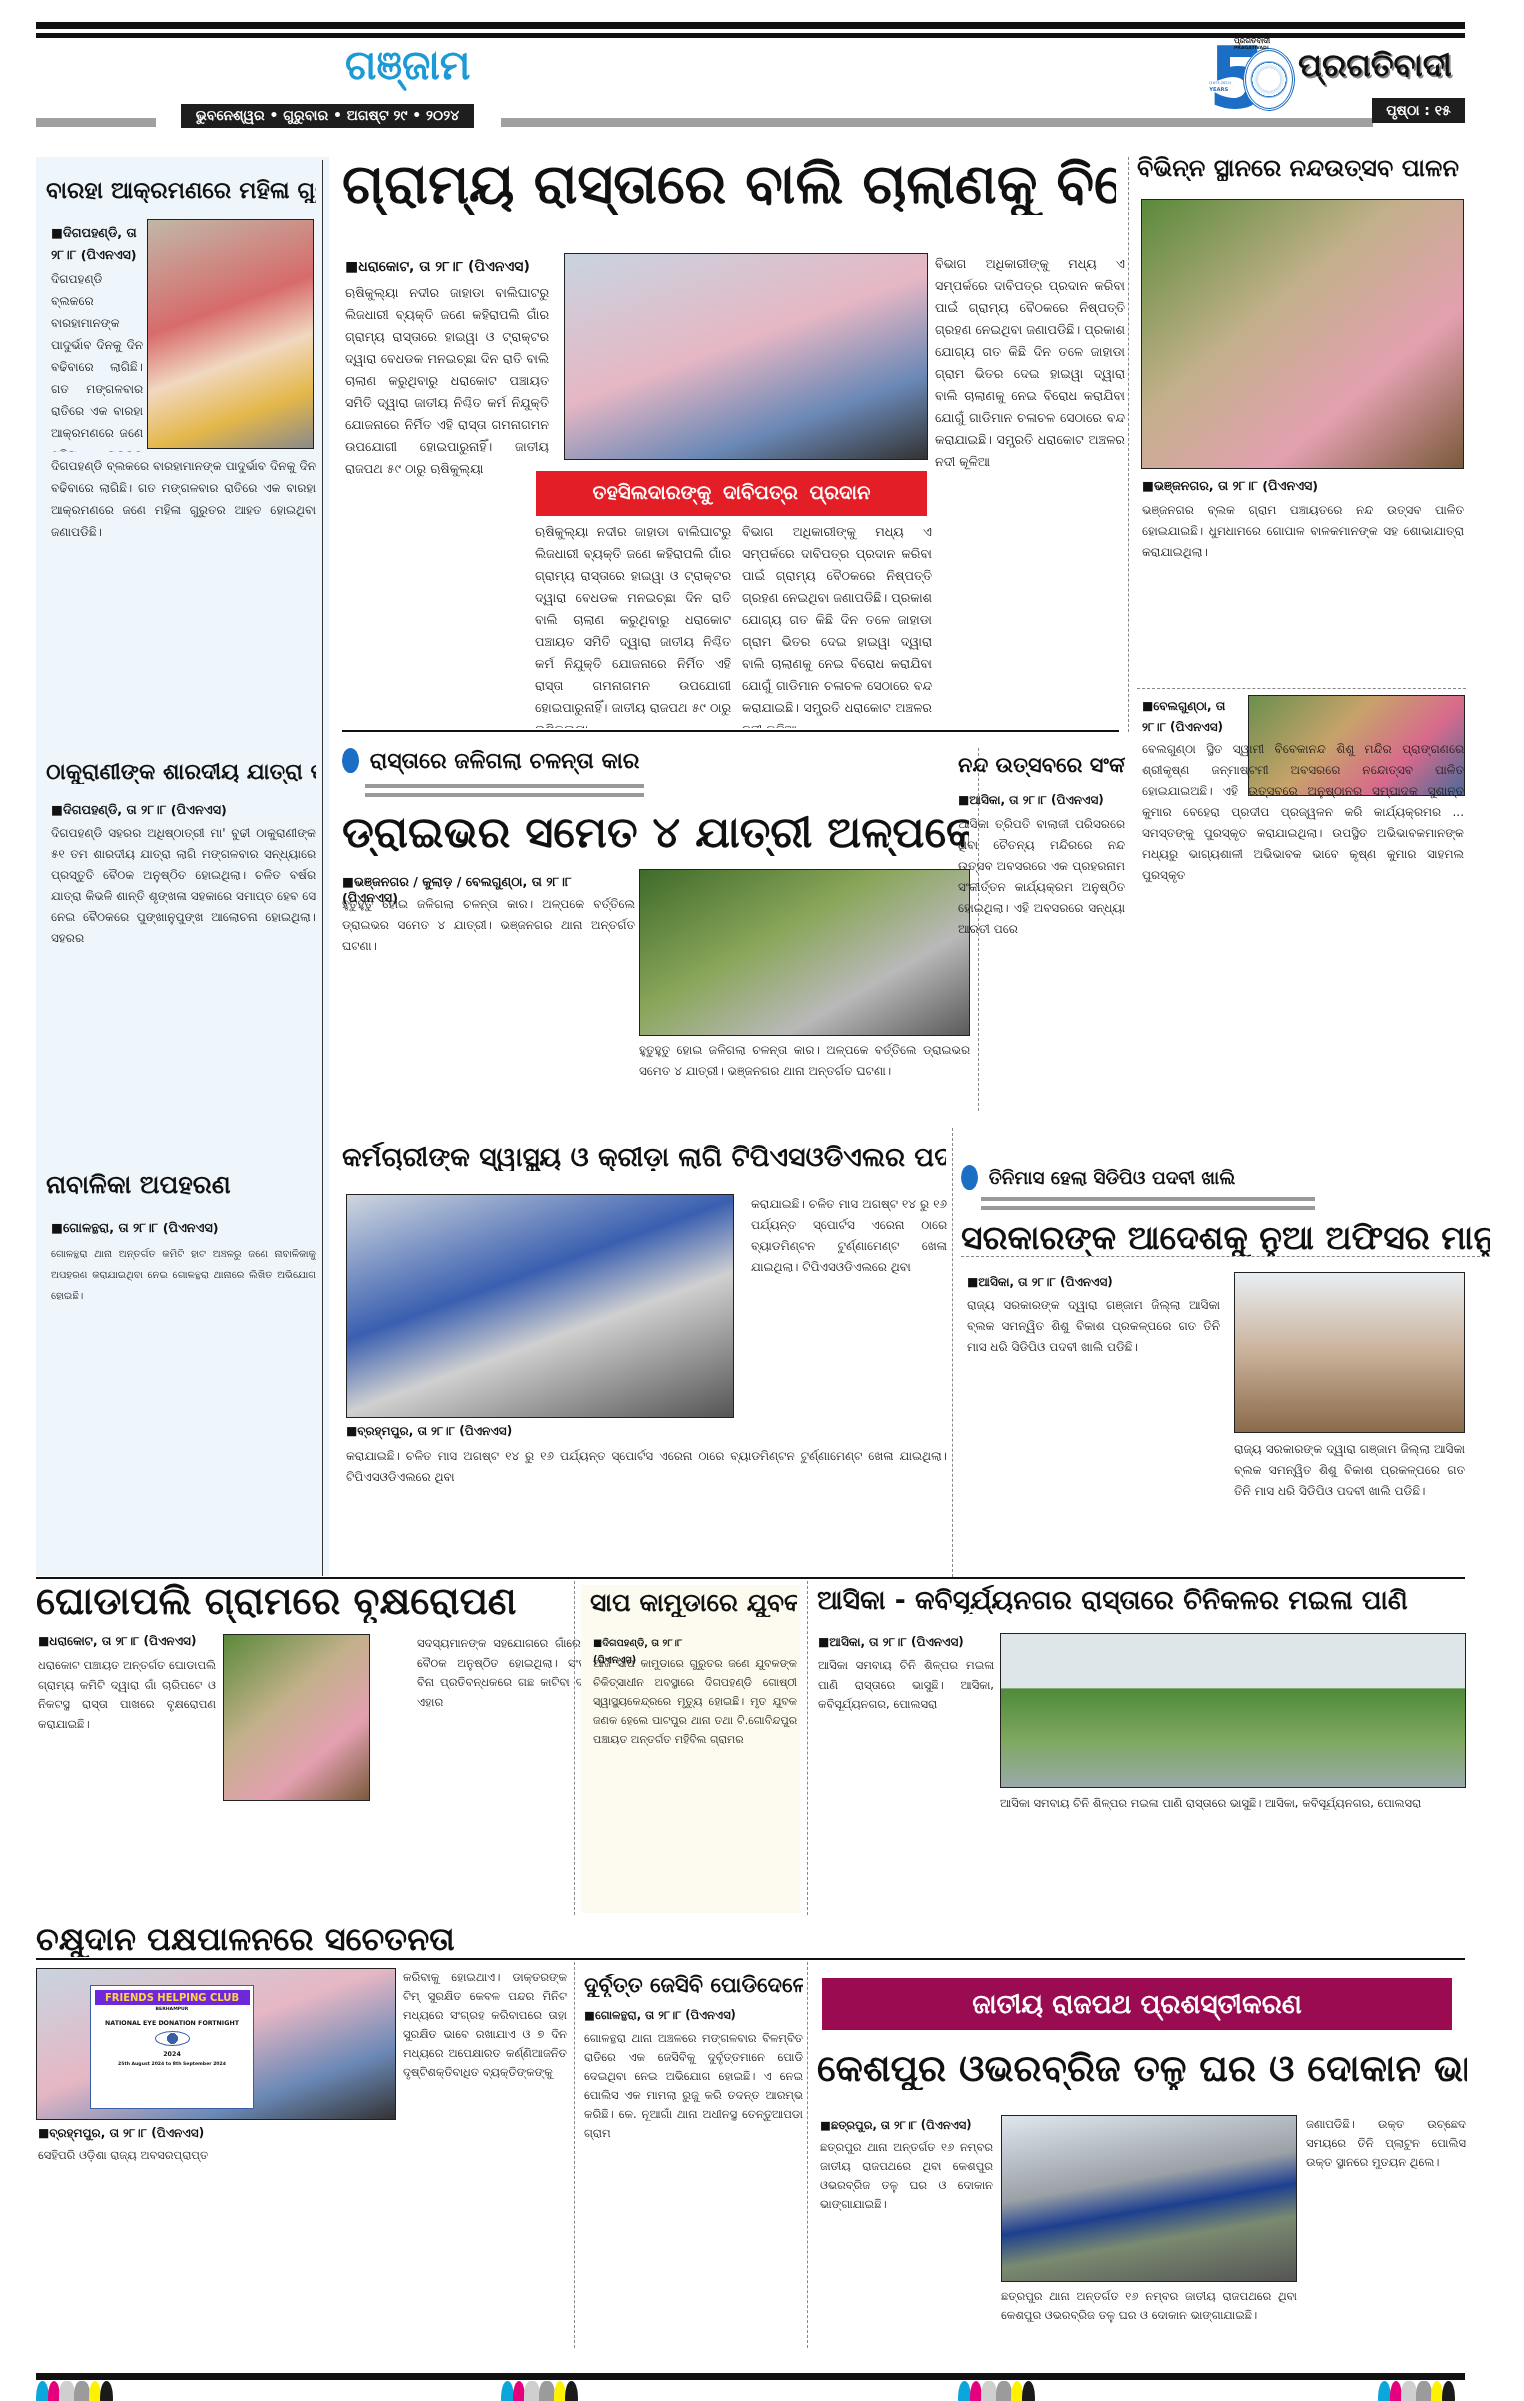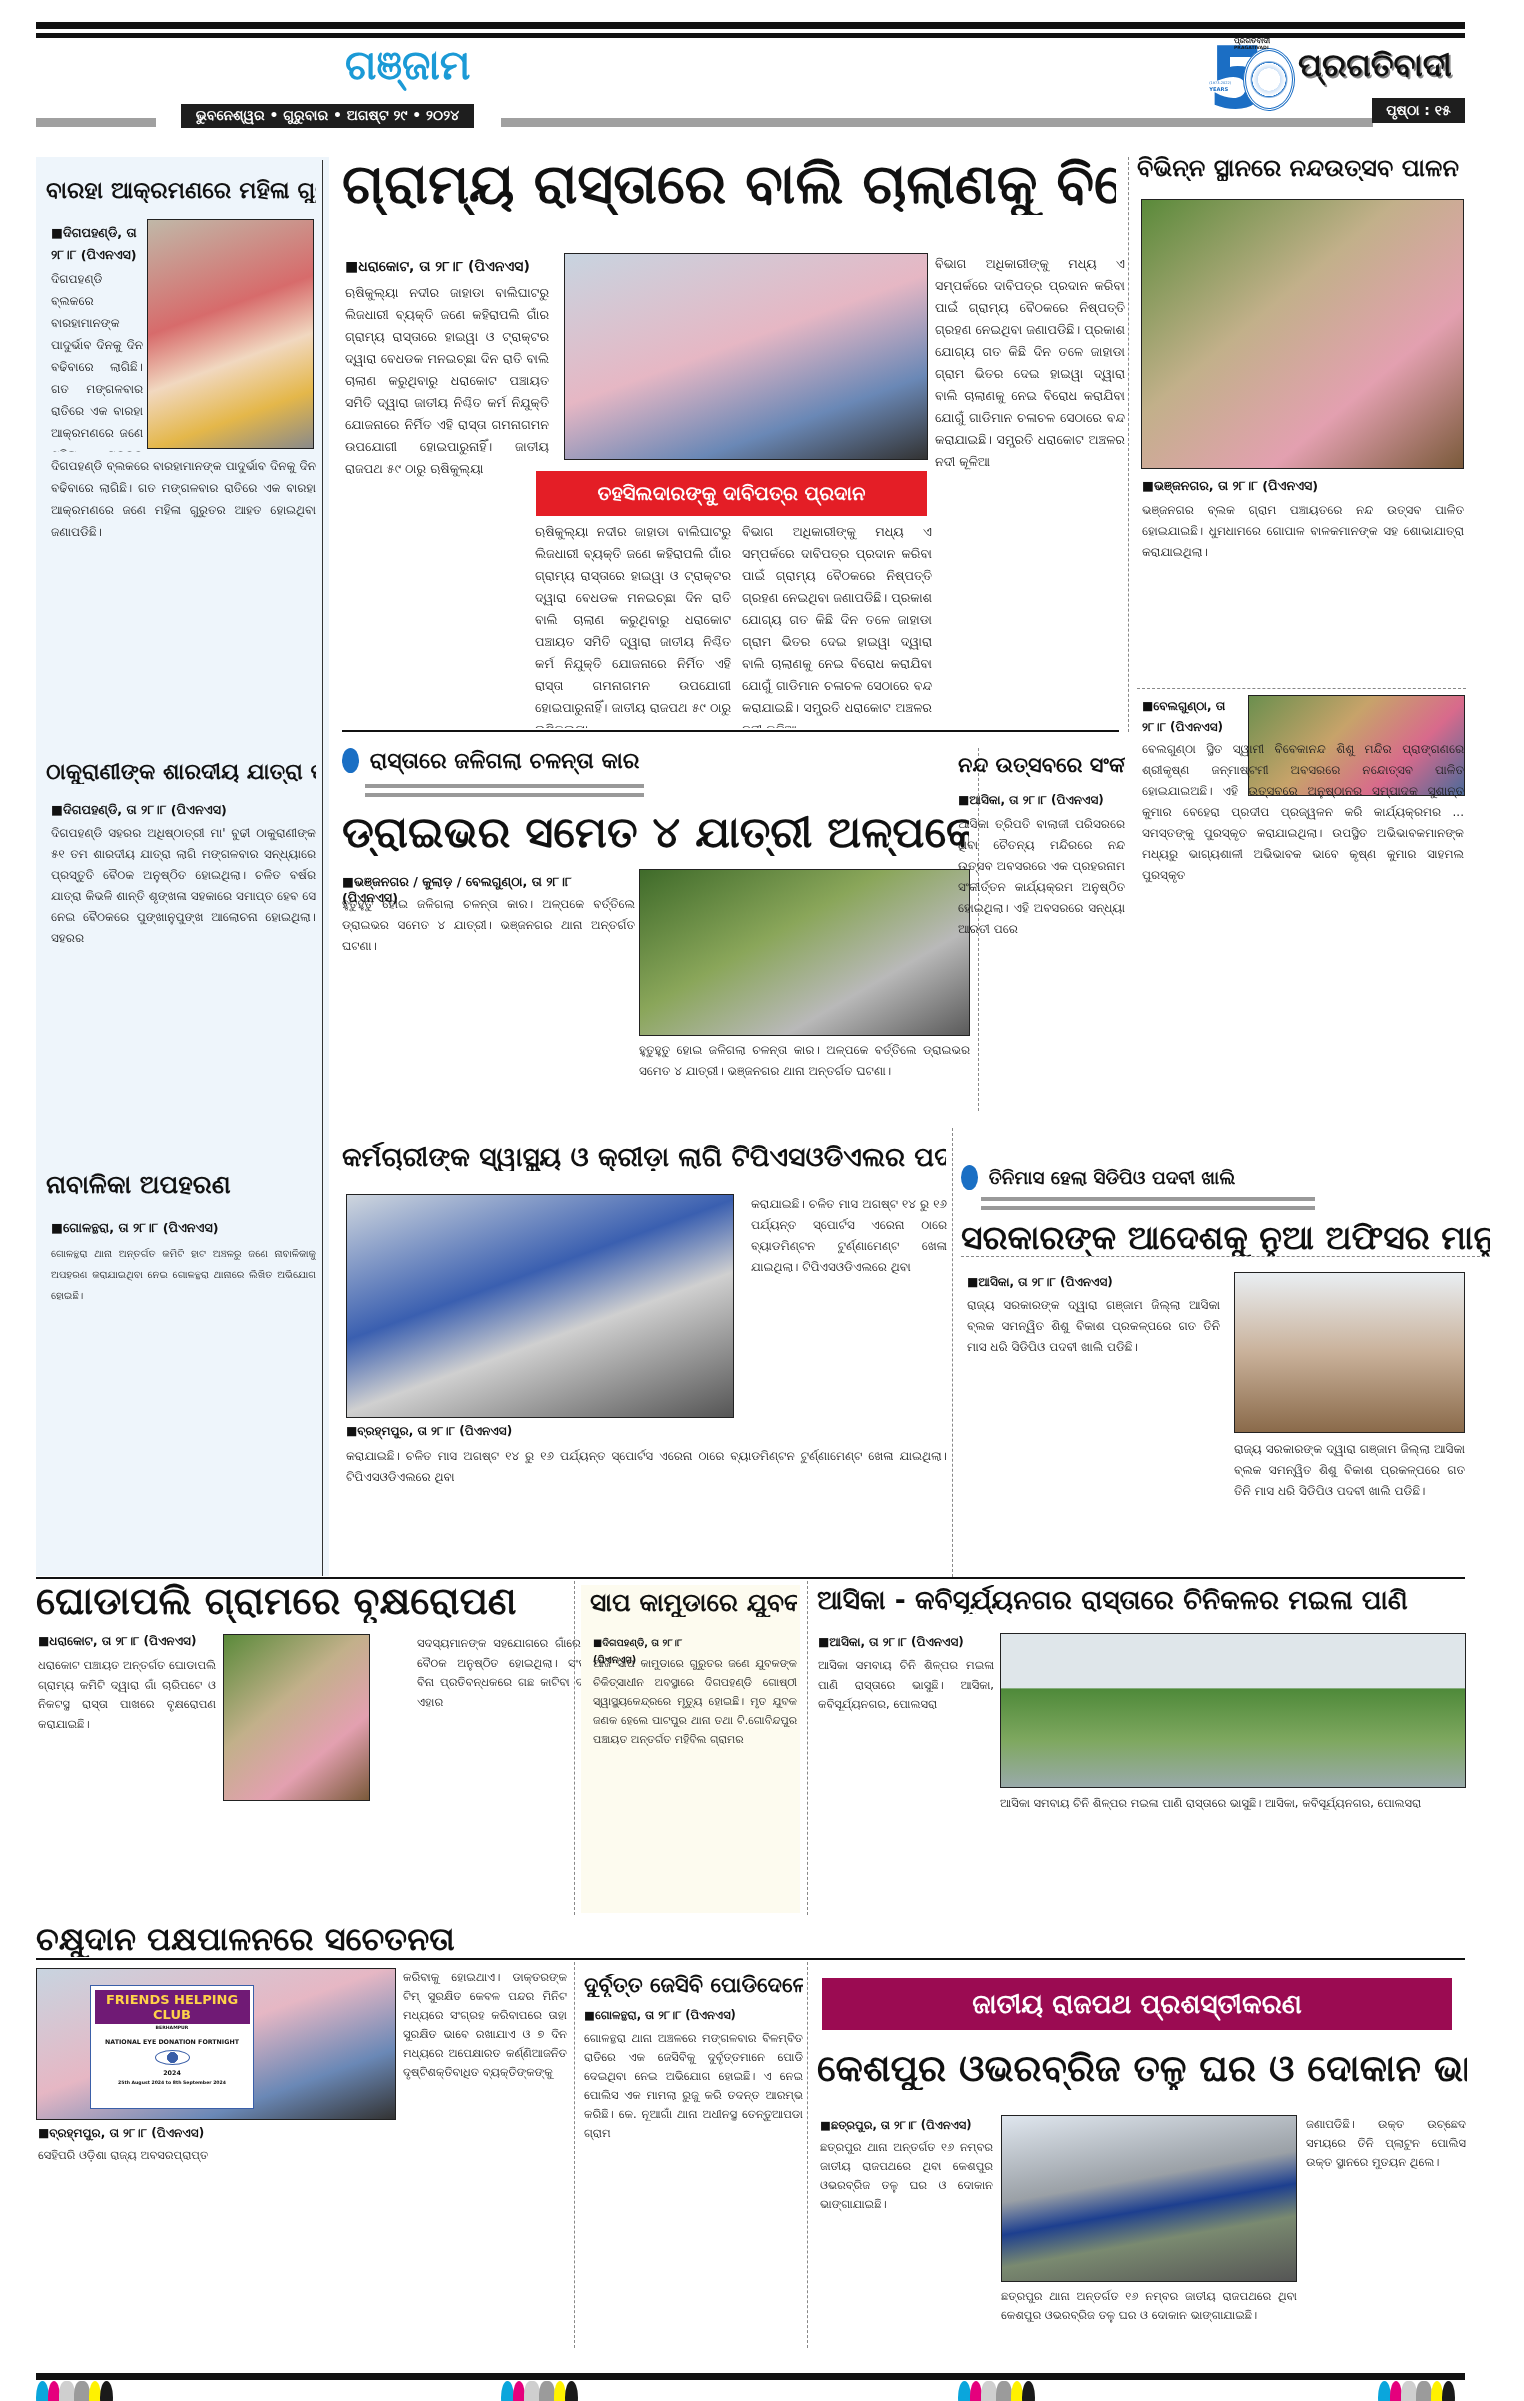--- a/index.html
+++ b/index.html
@@ -74,21 +74,21 @@
 <div class="abs body" style="left:51px;top:823px;width:265px;height:322px;font-size:12px;line-height:21px;">ଦିଗପହଣ୍ଡି ସହରର ଅଧିଷ୍ଠାତ୍ରୀ ମା' ବୁଢୀ ଠାକୁରାଣୀଙ୍କ ୫୧ ତମ ଶାରଦୀୟ ଯାତ୍ରା ଲାଗି ମଙ୍ଗଳବାର ସନ୍ଧ୍ୟାରେ ପ୍ରସ୍ତୁତି ବୈଠକ ଅନୁଷ୍ଠିତ ହୋଇଥିଲା। ଚଳିତ ବର୍ଷର ଯାତ୍ରା କିଭଳି ଶାନ୍ତି ଶୃଙ୍ଖଳା ସହକାରେ ସମାପ୍ତ ହେବ ସେ ନେଇ ବୈଠକରେ ପୁଙ୍ଖାନୁପୁଙ୍ଖ ଆଲୋଚନା ହୋଇଥିଲା। ସହରର</div>
 
 <div class="abs hl" style="left:46px;top:1171px;width:270px;font-size:25px;">ନାବାଳିକା ଅପହରଣ</div>
 <div class="abs dateline" style="left:51px;top:1220px;width:265px;font-size:12.7px;">ଗୋଳନ୍ଥରା, ତା ୨୮।୮ (ପିଏନଏସ)</div>
 <div class="abs body" style="left:51px;top:1243px;width:265px;height:328px;font-size:10px;line-height:21px;">ଗୋଳନ୍ଥରା ଥାନା ଅନ୍ତର୍ଗତ କମିଟି ହାଟ ଅଞ୍ଚଳରୁ ଜଣେ ନାବାଳିକାକୁ ଅପହରଣ କରାଯାଇଥିବା ନେଇ ଗୋଳନ୍ଥରା ଥାନାରେ ଲିଖିତ ଅଭିଯୋଗ ହୋଇଛି।</div>
 
 <div class="abs hl" style="left:342px;top:154px;width:774px;font-size:55px;">ଗ୍ରାମ୍ୟ ରାସ୍ତାରେ ବାଲି ଚାଲାଣକୁ ବିରୋଧ</div>
 <div class="abs dateline" style="left:345px;top:258px;width:207px;font-size:14px;">ଧରାକୋଟ, ତା ୨୮।୮ (ପିଏନଏସ)</div>
 <div class="abs body" style="left:345px;top:282px;width:204px;height:449px;font-size:12.7px;line-height:22px;">ଋଷିକୁଲ୍ୟା ନଦୀର ଜାହାଡା ବାଲିଘାଟରୁ ଲିଜଧାରୀ ବ୍ୟକ୍ତି ଜଣେ କହିରାପଲି ଗାଁର ଗ୍ରାମ୍ୟ ରାସ୍ତାରେ ହାଇୱା ଓ ଟ୍ରାକ୍ଟର ଦ୍ୱାରା ବେଧଡକ ମନଇଚ୍ଛା ଦିନ ରାତି ବାଲି ଚାଲାଣ କରୁଥିବାରୁ ଧରାକୋଟ ପଞ୍ଚାୟତ ସମିତି ଦ୍ୱାରା ଜାତୀୟ ନିଶ୍ଚିତ କର୍ମ ନିଯୁକ୍ତି ଯୋଜନାରେ ନିର୍ମିତ ଏହି ରାସ୍ତା ଗମନାଗମନ ଉପଯୋଗୀ ହୋଇପାରୁନାହିଁ। ଜାତୀୟ ରାଜପଥ ୫୯ ଠାରୁ ଋଷିକୁଲ୍ୟା</div>
 <div class="abs photo b" style="left:564px;top:253px;width:364px;height:207px;"></div>
-<div class="abs red-banner" style="left:536px;top:471px;width:391px;height:45px;">
+<div class="abs red-banner" style="left:536px;top:471px;width:391px;height:45px;font-family:Liberation Mono, monospace;">
   <span style="font-size:19.6px;">ତହସିଲଦାରଙ୍କୁ ଦାବିପତ୍ର ପ୍ରଦାନ</span>
 </div>
 <div class="abs body" style="left:535px;top:521px;width:196px;height:207px;font-size:12.7px;line-height:22px;">ଋଷିକୁଲ୍ୟା ନଦୀର ଜାହାଡା ବାଲିଘାଟରୁ ଲିଜଧାରୀ ବ୍ୟକ୍ତି ଜଣେ କହିରାପଲି ଗାଁର ଗ୍ରାମ୍ୟ ରାସ୍ତାରେ ହାଇୱା ଓ ଟ୍ରାକ୍ଟର ଦ୍ୱାରା ବେଧଡକ ମନଇଚ୍ଛା ଦିନ ରାତି ବାଲି ଚାଲାଣ କରୁଥିବାରୁ ଧରାକୋଟ ପଞ୍ଚାୟତ ସମିତି ଦ୍ୱାରା ଜାତୀୟ ନିଶ୍ଚିତ କର୍ମ ନିଯୁକ୍ତି ଯୋଜନାରେ ନିର୍ମିତ ଏହି ରାସ୍ତା ଗମନାଗମନ ଉପଯୋଗୀ ହୋଇପାରୁନାହିଁ। ଜାତୀୟ ରାଜପଥ ୫୯ ଠାରୁ ଋଷିକୁଲ୍ୟା</div>
 <div class="abs body" style="left:742px;top:521px;width:190px;height:207px;font-size:12.7px;line-height:22px;">ବିଭାଗ ଅଧିକାରୀଙ୍କୁ ମଧ୍ୟ ଏ ସମ୍ପର୍କରେ ଦାବିପତ୍ର ପ୍ରଦାନ କରିବା ପାଇଁ ଗ୍ରାମ୍ୟ ବୈଠକରେ ନିଷ୍ପତ୍ତି ଗ୍ରହଣ ନେଇଥିବା ଜଣାପଡିଛି। ପ୍ରକାଶ ଯୋଗ୍ୟ ଗତ କିଛି ଦିନ ତଳେ ଜାହାଡା ଗ୍ରାମ ଭିତର ଦେଇ ହାଇୱା ଦ୍ୱାରା ବାଲି ଚାଲାଣକୁ ନେଇ ବିରୋଧ କରାଯିବା ଯୋଗୁଁ ଗାଡିମାନ ଚଳାଚଳ ସେଠାରେ ବନ୍ଦ କରାଯାଇଛି। ସମ୍ପ୍ରତି ଧରାକୋଟ ଅଞ୍ଚଳର ନଦୀ କୂଳିଆ</div>
 <div class="abs body" style="left:935px;top:253px;width:190px;height:478px;font-size:12.7px;line-height:22px;">ବିଭାଗ ଅଧିକାରୀଙ୍କୁ ମଧ୍ୟ ଏ ସମ୍ପର୍କରେ ଦାବିପତ୍ର ପ୍ରଦାନ କରିବା ପାଇଁ ଗ୍ରାମ୍ୟ ବୈଠକରେ ନିଷ୍ପତ୍ତି ଗ୍ରହଣ ନେଇଥିବା ଜଣାପଡିଛି। ପ୍ରକାଶ ଯୋଗ୍ୟ ଗତ କିଛି ଦିନ ତଳେ ଜାହାଡା ଗ୍ରାମ ଭିତର ଦେଇ ହାଇୱା ଦ୍ୱାରା ବାଲି ଚାଲାଣକୁ ନେଇ ବିରୋଧ କରାଯିବା ଯୋଗୁଁ ଗାଡିମାନ ଚଳାଚଳ ସେଠାରେ ବନ୍ଦ କରାଯାଇଛି। ସମ୍ପ୍ରତି ଧରାକୋଟ ଅଞ୍ଚଳର ନଦୀ କୂଳିଆ</div>
 
 <div class="abs vsep" style="left:1128px;top:157px;height:575px;"></div>
 <div class="abs hl" style="left:1137px;top:155px;width:334px;font-size:24px;">ବିଭିନ୍ନ ସ୍ଥାନରେ ନନ୍ଦଉତ୍ସବ ପାଳନ</div>
 <div class="abs photo g" style="left:1141px;top:199px;width:323px;height:270px;"></div>
 <div class="abs dateline" style="left:1142px;top:478px;width:322px;font-size:12.7px;">ଭଞ୍ଜନଗର, ତା ୨୮।୮ (ପିଏନଏସ)</div>
@@ -153,21 +153,21 @@
 <div class="abs dateline" style="left:818px;top:1635px;width:173px;font-size:12px;">ଆସିକା, ତା ୨୮।୮ (ପିଏନଏସ)</div>
 <div class="abs body" style="left:818px;top:1656px;width:176px;height:253px;font-size:11.5px;line-height:19.6px;">ଆସିକା ସମବାୟ ଚିନି ଶିଳ୍ପର ମଇଳା ପାଣି ରାସ୍ତାରେ ଭାସୁଛି। ଆସିକା, କବିସୂର୍ଯ୍ୟନଗର, ପୋଲସରା</div>
 <div class="abs photo e" style="left:1000px;top:1633px;width:466px;height:155px;"></div>
 <div class="abs body" style="left:1000px;top:1794px;width:466px;height:115px;font-size:11.5px;line-height:19.6px;">ଆସିକା ସମବାୟ ଚିନି ଶିଳ୍ପର ମଇଳା ପାଣି ରାସ୍ତାରେ ଭାସୁଛି। ଆସିକା, କବିସୂର୍ଯ୍ୟନଗର, ପୋଲସରା</div>
 
 <div class="abs rule" style="left:36px;top:1958px;width:1429px;height:2.3px;"></div>
 
 <div class="abs hl" style="left:36px;top:1922px;width:552px;font-size:32px;">ଚକ୍ଷୁଦାନ ପକ୍ଷପାଳନରେ ସଚେତନତା</div>
 <div class="abs photo b" style="left:36px;top:1968px;width:360px;height:152px;"></div>
 <div class="abs" style="left:90px;top:1985px;width:164px;height:124px;background:#fff;border:1.2px solid #3a5fa8;padding:3.5px;font-size:6.3px;text-align:center;">
-  <div style="background:#701a75;color:#ffd24a;font-weight:bold;padding:2.3px;font-size:13px;">FRIENDS HELPING CLUB</div>
+  <div style="background:#6d28d9;color:#ffd24a;font-weight:bold;padding:2.3px;font-size:10px;">FRIENDS HELPING CLUB</div>
   <div style="font-size:4.6px;font-weight:bold;margin:1.2px 0 8px;">BERHAMPUR</div>
   <div style="font-weight:bold;font-size:6.3px;">NATIONAL EYE DONATION FORTNIGHT</div>
   <div style="width:35px;height:15px;margin:4.6px auto;border:1.7px solid #3a5fa8;border-radius:50%;background:radial-gradient(circle,#3a5fa8 30%,#fff 32%);"></div>
   <div style="font-weight:bold;">2024</div>
   <div style="font-size:4.6px;margin-top:3.5px;font-weight:bold;">25th August 2024 to 8th September 2024</div>
 </div>
 <div class="abs body" style="left:403px;top:1968px;width:164px;height:152px;font-size:11.5px;line-height:19px;">କରିବାକୁ ହୋଇଥାଏ। ଡାକ୍ତରଙ୍କ ଟିମ୍ ସୁରକ୍ଷିତ କେବଳ ପନ୍ଦର ମିନିଟ ମଧ୍ୟରେ ସଂଗ୍ରହ କରିବାପରେ ତାହା ସୁରକ୍ଷିତ ଭାବେ ରଖାଯାଏ ଓ ୭ ଦିନ ମଧ୍ୟରେ ଅପେକ୍ଷାରତ କର୍ଣ୍ଣିଆଜନିତ ଦୃଷ୍ଟିଶକ୍ତିବାଧିତ ବ୍ୟକ୍ତିଙ୍କଙ୍କୁ</div>
 <div class="abs dateline" style="left:38px;top:2126px;width:178px;font-size:12px;">ବ୍ରହ୍ମପୁର, ତା ୨୮।୮ (ପିଏନଏସ)</div>
 <div class="abs body" style="left:38px;top:2146px;width:529px;height:199px;font-size:11.5px;line-height:19px;">ସେହିପରି ଓଡ଼ିଶା ରାଜ୍ୟ ଅବସରପ୍ରାପ୍ତ</div>
 

